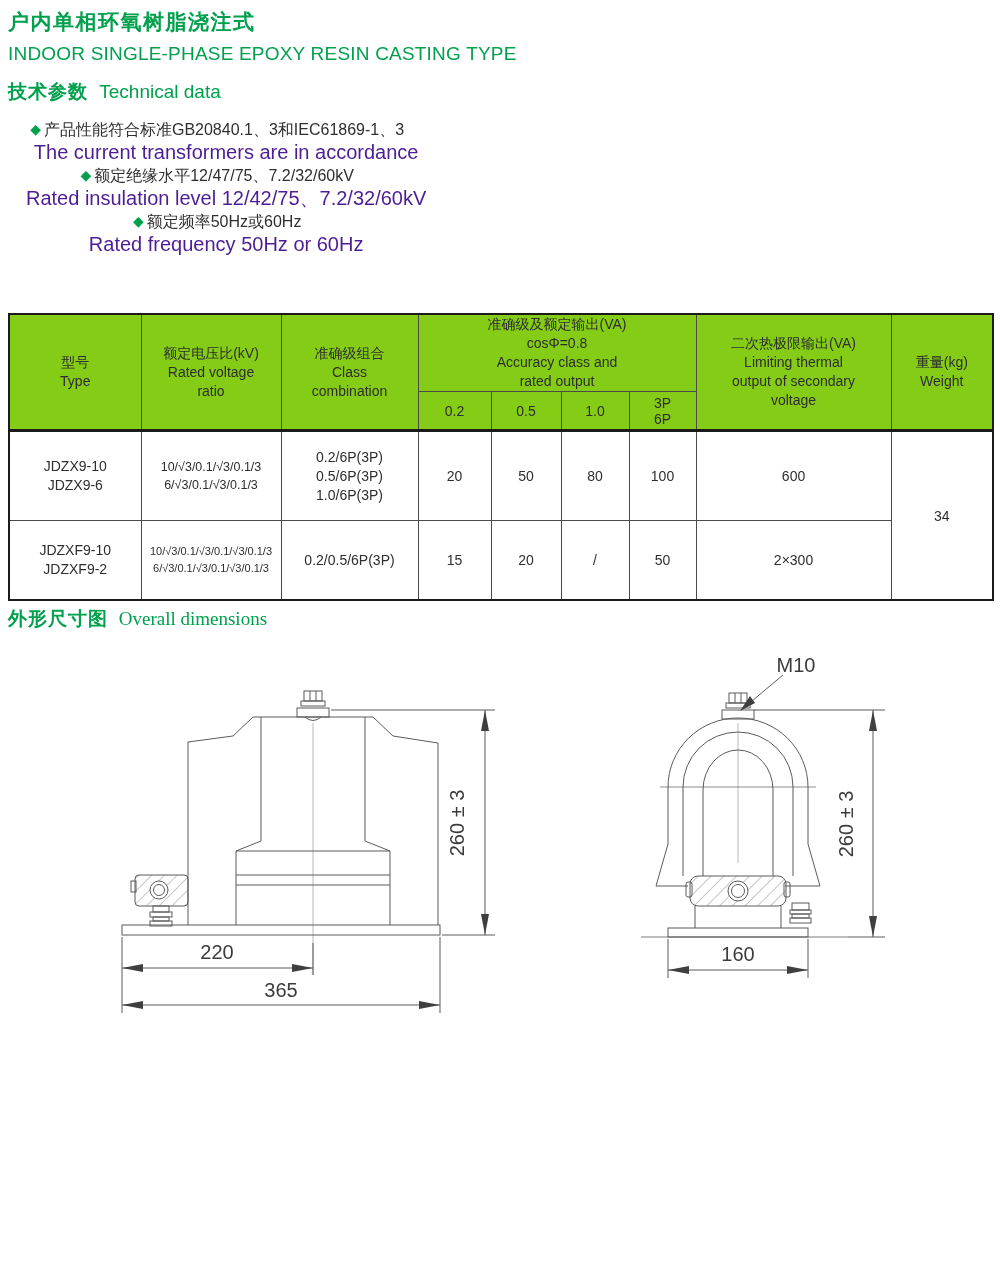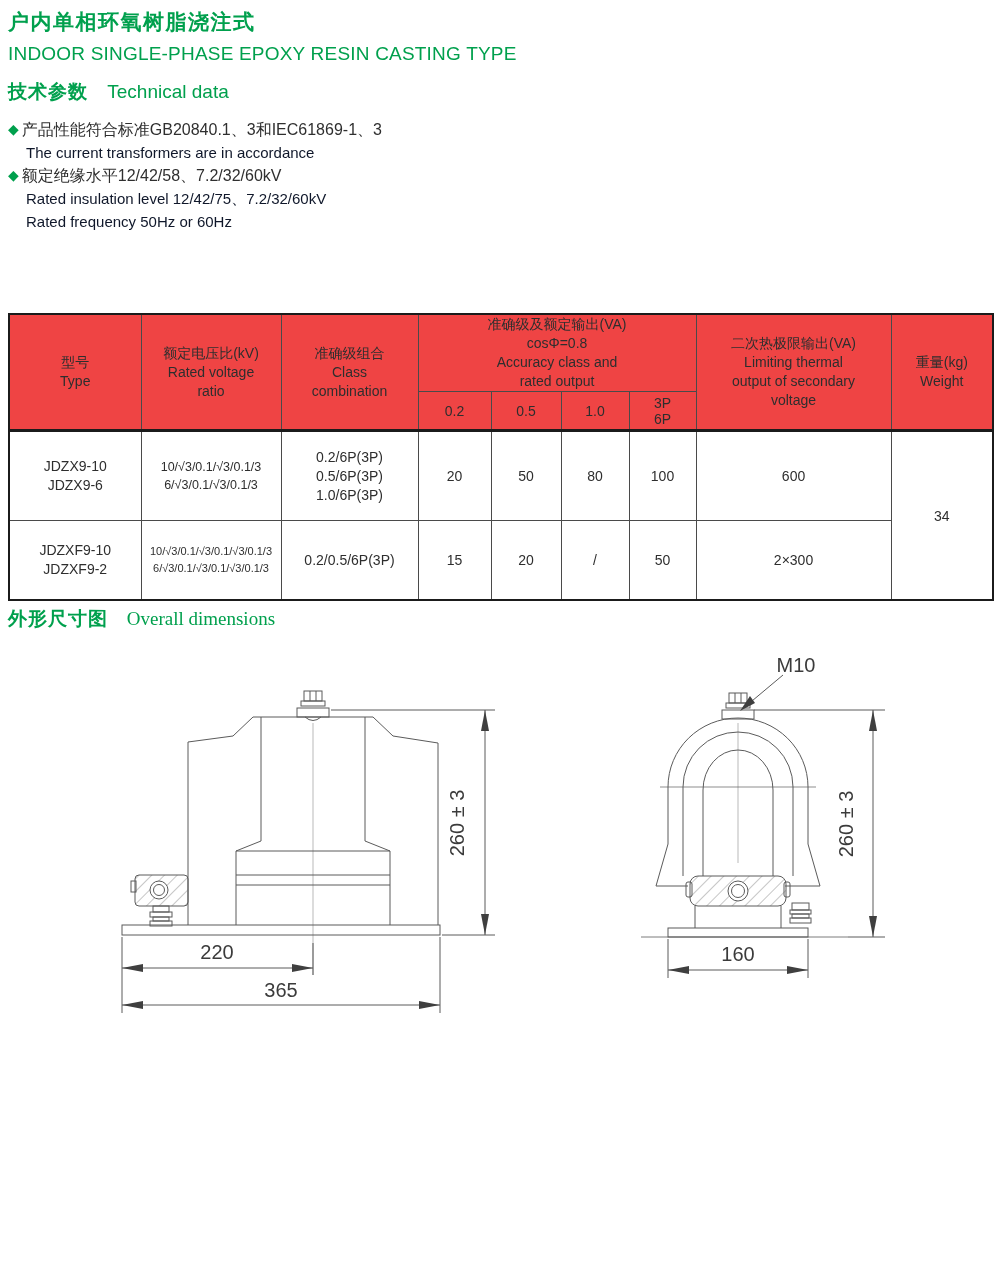--- a/index.html
+++ b/index.html
@@ -7,36 +7,36 @@
     position:relative; width:1000px; height:1054px; background:#ffffff;
     font-family:"Liberation Sans","DejaVu Sans",sans-serif; overflow:hidden;
     color:#333;
   }
   
   .titles { position:absolute; left:8px; top:8px; }
   .t-zh { color:#00A04D; font-size:21px; font-weight:bold; letter-spacing:1.5px; }
   .t-en { color:#00A04D; font-size:19px; font-weight:normal; margin-top:7px; letter-spacing:0.2px; }
   .section-head { position:absolute; left:8px; font-size:19px; color:#00A04D; white-space:nowrap; }
   .section-head .zh { font-weight:bold; letter-spacing:1px; }
-  .section-head .en { font-weight:normal; margin-left:14px; }
+  .section-head .en { font-weight:normal; margin-left:6px; }
   #tech-head { top:79px; }
   #dims-head { top:606px;font-family:Liberation Serif, serif; }
   
-  .bullets { position:absolute; left:8px; top:118px; font-size:16px; line-height:23px; }
+  .bullets { position:absolute; left:8px; top:118px; font-size:16px; line-height:23px;text-align:center; }
   .b-zh { color:#2f2f2f; }
   .dia { color:#00A04D; font-size:14px; margin-right:3px; vertical-align:1px; }
-  .b-en { padding-left:18px; color:#0f172a; font-size:15px; }
+  .b-en { padding-left:18px; color:#4c1d95; font-size:20px; }
   
   .spec-table {
     position:absolute; left:8px; top:313px; width:984px; height:275px;
     border-collapse:collapse; table-layout:fixed; text-align:center;
     font-size:14px; color:#2e2e2e; border:2px solid #1b1b1b;
   }
   .spec-table th, .spec-table td { border:1px solid #4a4a4a; font-weight:normal; padding:0 2px; }
-  .spec-table thead th { background:#ef4444; }
+  .spec-table thead th { background:#84cc16; }
   .spec-table tbody tr:first-child td { border-top:3px solid #1b1b1b; }
   .sub-row th { height:37px; font-size:14px; }
   .hrow th { height:72px; }
   .row-a td { height:88px; }
   .row-b td { height:78px; }
   .cell-line { line-height:19px; }
   .cell-line.sm { font-size:12.5px; line-height:18px; }
   .cell-line.xs { font-size:11px; line-height:17px; }
   .subhdr-line { line-height:16px; }
   
@@ -57,23 +57,26 @@
     <span class="zh">技术参数</span>
     <span class="en">Technical data</span>
   </div>
 
   <div class="bullets">
     <div class="b-zh">
       <span class="dia">◆</span><span>产品性能符合标准GB20840.1、3和IEC61869-1、3</span>
     </div>
     <div class="b-en">The current transformers are in accordance</div>
     <div class="b-zh">
-      <span class="dia">◆</span><span>额定绝缘水平12/42/58、7.2/32/60kV</span>
+      <span class="dia">◆</span><span>额定绝缘水平12/47/75、7.2/32/60kV</span>
     </div>
     <div class="b-en">Rated insulation level 12/42/75、7.2/32/60kV</div>
+    <div class="b-zh">
+      <span class="dia">◆</span><span>额定频率50Hz或60Hz</span>
+    </div>
     <div class="b-en">Rated frequency 50Hz or 60Hz</div>
   </div>
 
   <table class="spec-table">
     <colgroup>
       <col style="width:132px">
         <col style="width:140px">
         <col style="width:137px">
       <col style="width:73px">
         <col style="width:70px">

